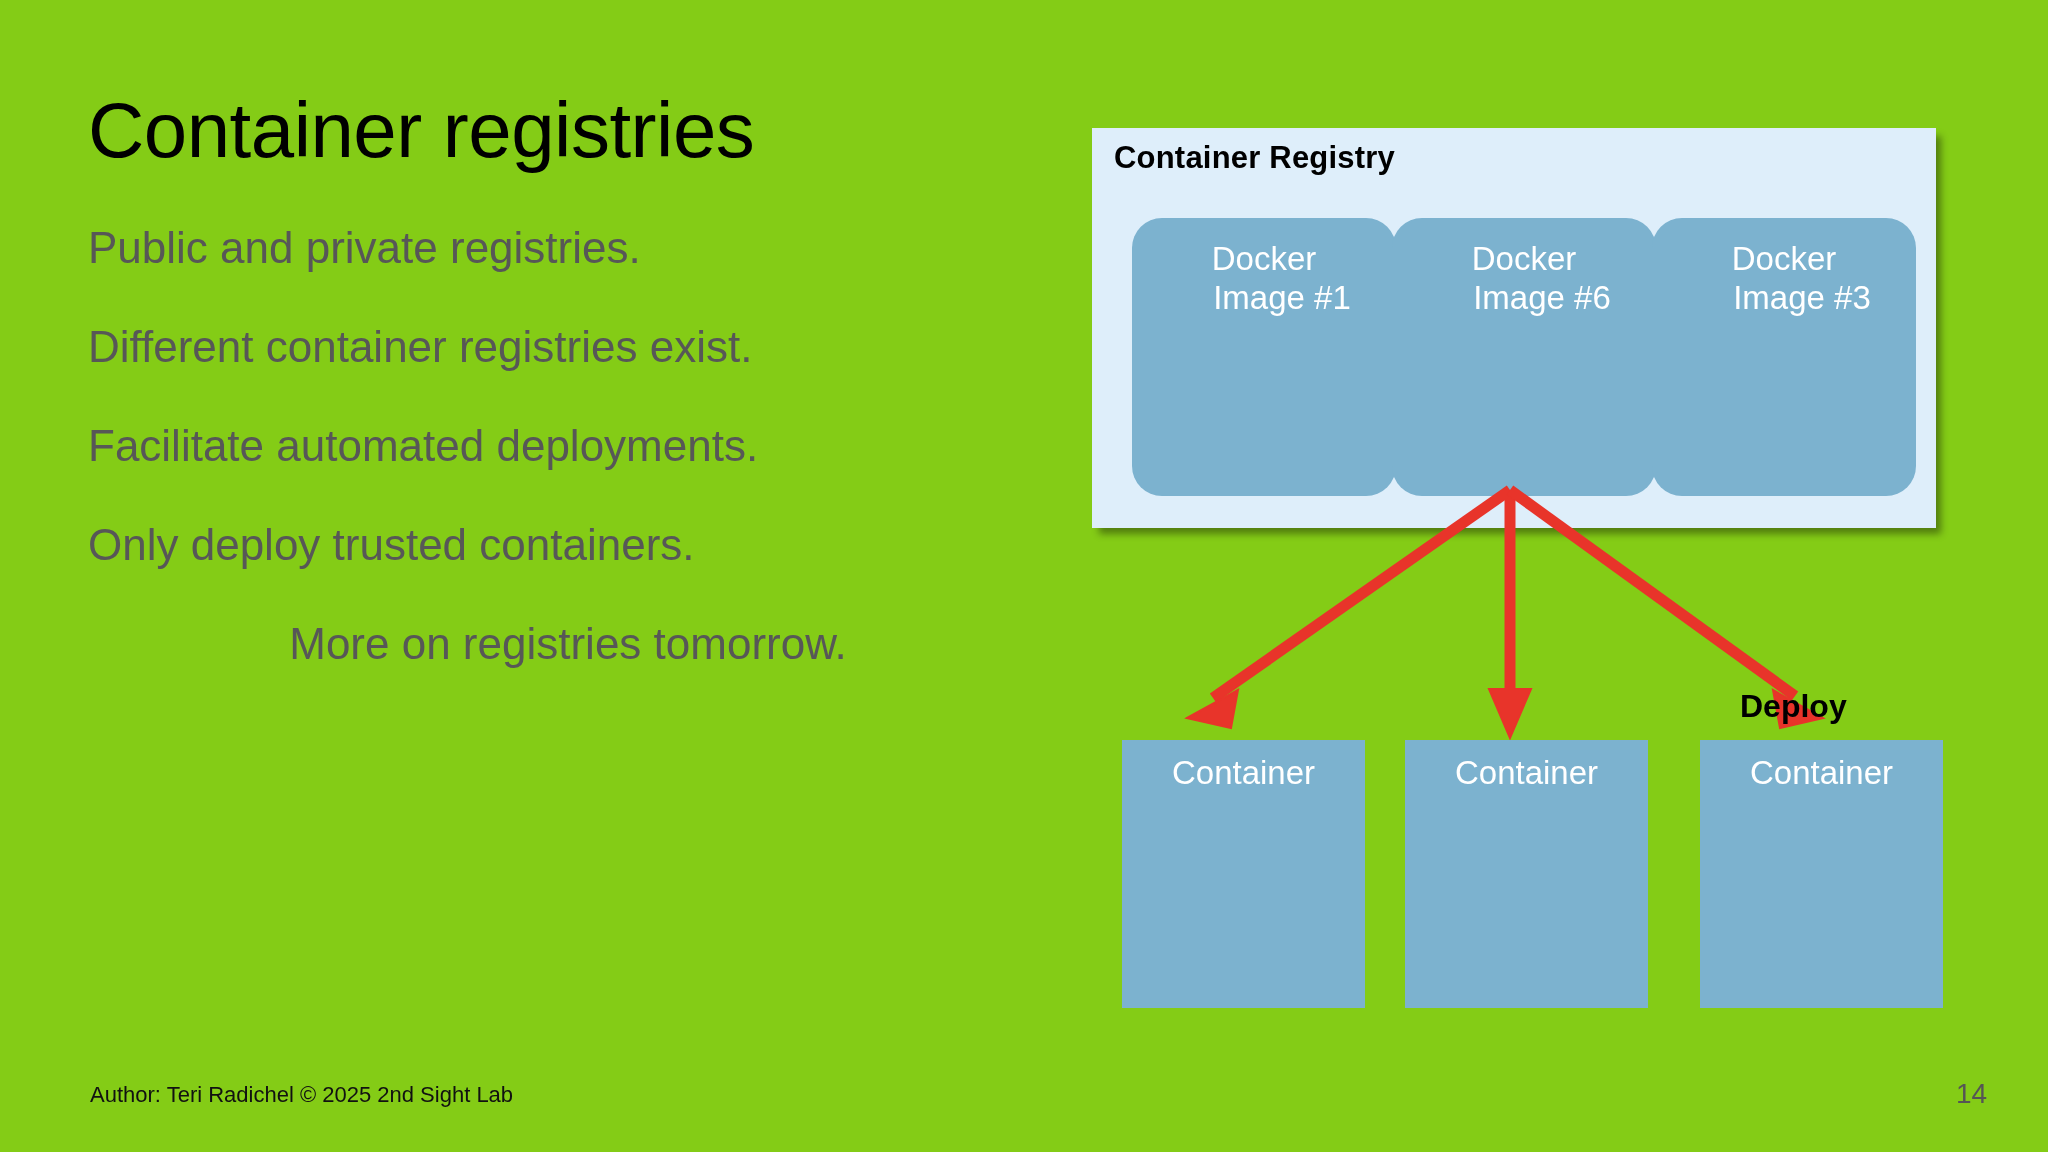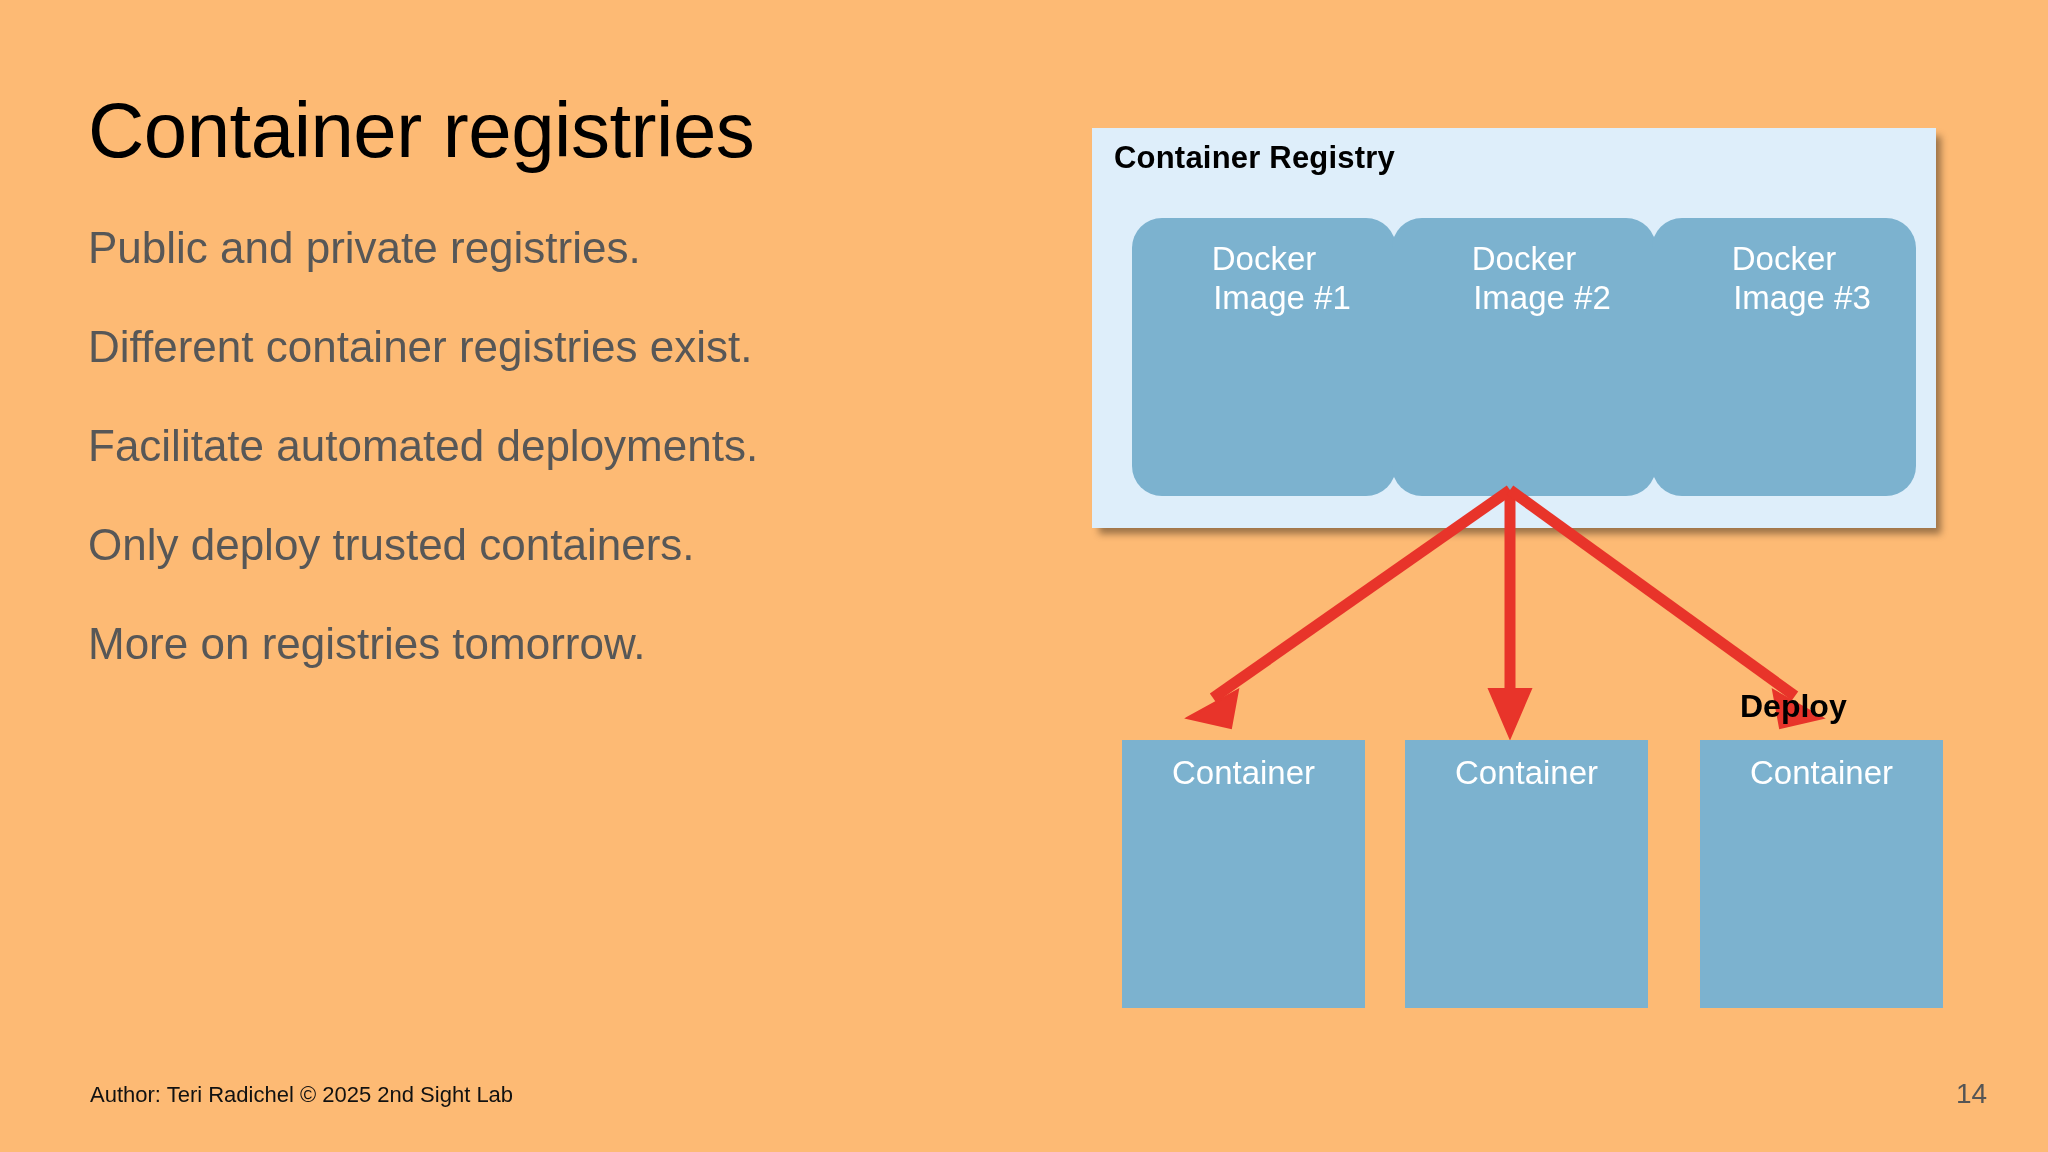--- a/index.html
+++ b/index.html
@@ -12,21 +12,21 @@
     height: 1152px;
     position: relative;
     overflow: hidden;
     font-family: "Liberation Sans", sans-serif;
     -webkit-font-smoothing: antialiased;
   }
 
   .slide {
     position: absolute;
     inset: 0;
-    background: #fdba74;
+    background: #84cc16;
   }
 
   
   .left-col {
     position: absolute;
     left: 88px;
     top: 90px;
     width: 960px;
   }
 
@@ -49,21 +49,21 @@
 
   .bullet-item {
     font-family: "Liberation Sans", sans-serif;
     font-size: 44px;
     font-weight: 400;
     color: #575757;
     line-height: 1.0;
     margin: 0 0 55px 0;
     white-space: nowrap;
   }
-  .bullet-item:last-child { margin-bottom: 4px; }
+  .bullet-item:last-child { margin-bottom: 4px; text-align: center; }
 
   
   .footer-author {
     position: absolute;
     left: 90px;
     top: 1082px;
     font-family: "Liberation Sans", sans-serif;
     font-size: 22px;
     color: #111111;
     white-space: nowrap;
@@ -209,21 +209,21 @@
       <div class="image-box i1">
         <div class="image-box-label">
           <span>Docker</span>
           <span class="l2">Image #1</span>
         </div>
       </div>
 
       <div class="image-box i2">
         <div class="image-box-label">
           <span>Docker</span>
-          <span class="l2">Image #2</span>
+          <span class="l2">Image #6</span>
         </div>
       </div>
 
       <div class="image-box i3">
         <div class="image-box-label">
           <span>Docker</span>
           <span class="l2">Image #3</span>
         </div>
       </div>
     </div>

